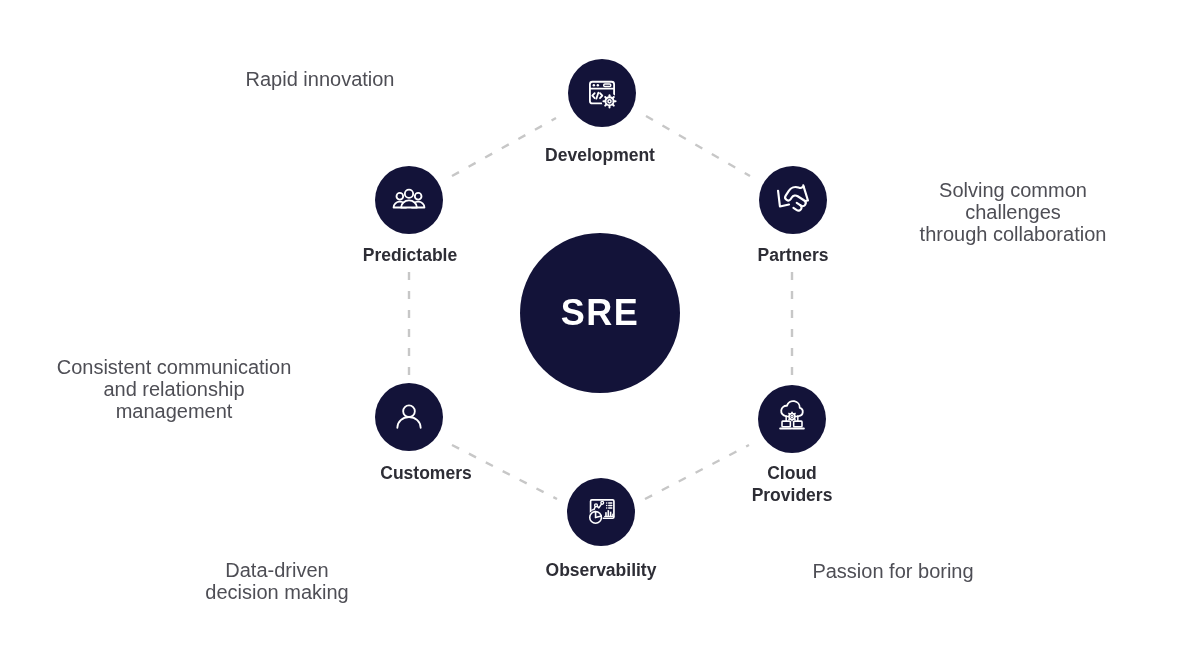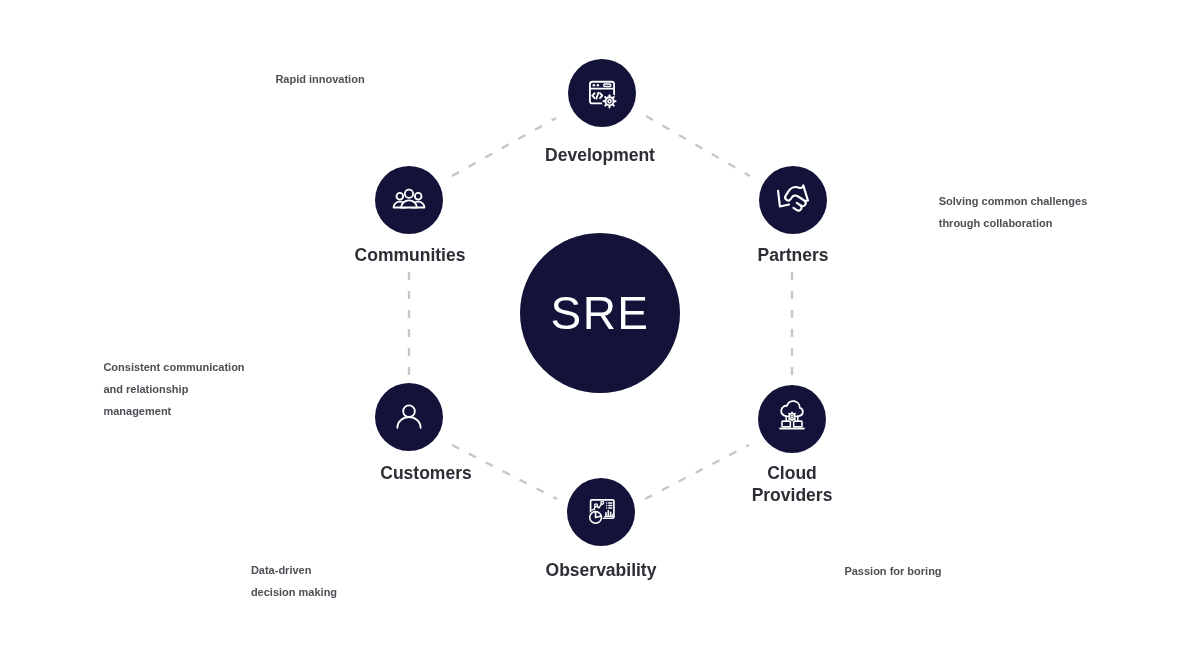--- a/index.html
+++ b/index.html
@@ -14,36 +14,36 @@
   }
   .connectors{position:absolute;left:0;top:0;width:1200px;height:660px;}
   .conn{stroke:var(--connector);stroke-width:2.4;stroke-dasharray:8 11;fill:none;}
   .circle{
     position:absolute;width:68px;height:68px;border-radius:50%;
     background:var(--navy);transform:translate(-50%,-50%);
     display:flex;align-items:center;justify-content:center;
   }
   .circle.big{width:160px;height:160px;}
   .sre-text{
-    color:#fff;font-size:46px;font-weight:400;letter-spacing:1.5px;line-height:1;
+    color:#fff;font-size:36px;font-weight:700;letter-spacing:1.5px;line-height:1;
   }
   .icon{color:var(--icon);display:block;}
   .icon .st{fill:none;stroke:currentColor;stroke-width:2.2;stroke-linecap:round;stroke-linejoin:round;}
   .icon .fl{fill:currentColor;stroke:none;}
   .icon .bg{fill:var(--navy);stroke:none;}
   .icon .stf{fill:var(--navy);stroke:currentColor;stroke-width:2.2;stroke-linecap:round;stroke-linejoin:round;}
   .node-label{
     position:absolute;transform:translate(-50%,-50%);
     color:var(--label);font-weight:700;font-size:17.5px;line-height:22px;
     text-align:center;white-space:pre-line;
   }
   .note{
     position:absolute;transform:translate(-50%,-50%);
-    color:var(--annotation);font-size:11px;line-height:22px;
-    text-align:left;white-space:pre-line;font-weight:700;
+    color:var(--annotation);font-size:20px;line-height:22px;
+    text-align:center;white-space:pre-line;font-weight:400;
   }
 </style>
 </head>
 <body>
 
 <div class="canvas">
 
   <svg class="connectors" width="1200" height="660" viewBox="0 0 1200 660" aria-hidden="true">
     <line class="conn" x1="452" y1="176" x2="556" y2="118"></line>
     <line class="conn" x1="646" y1="116" x2="750" y2="176"></line>
@@ -87,21 +87,21 @@
   <div class="circle" style="left:409px;top:200px">
     <svg class="icon" width="40" height="40" viewBox="0 0 48 48">
       <circle class="st" cx="13" cy="19.5" r="4"></circle>
       <path class="st" d="M5.5 33 a7.5 7 0 0 1 15 0 z"></path>
       <circle class="st" cx="35" cy="19.5" r="4"></circle>
       <path class="st" d="M27.5 33 a7.5 7 0 0 1 15 0 z"></path>
       <circle class="stf" cx="24" cy="16.5" r="5"></circle>
       <path class="stf" d="M14.5 33 a9.5 8.5 0 0 1 19 0 z"></path>
     </svg>
   </div>
-  <div class="node-label" style="left:410px;top:255px">Communities</div>
+  <div class="node-label" style="left:410px;top:255px">Predictable</div>
 
   <div class="circle" style="left:793px;top:200px">
     <svg class="icon" width="40" height="40" viewBox="0 0 48 48">
       <g class="st" style="stroke-width:1.5" transform="rotate(-12 24 24) translate(3.6,4.2) scale(1.72)">
         <path d="m11 17 2 2a1 1 0 1 0 3-3"></path>
         <path d="m14 14 2.5 2.5a1 1 0 1 0 3-3l-3.88-3.88a3 3 0 0 0-4.24 0l-.88.88a1 1 0 1 1-3-3l2.81-2.81a5.79 5.79 0 0 1 7.06-.87l.47.28a2 2 0 0 0 1.42.25L21 4"></path>
         <path d="m21 3 1 11h-2"></path>
         <path d="M3 3 2 14h6.5"></path>
       </g>
     </svg>
@@ -170,17 +170,17 @@
     </svg>
   </div>
   <div class="node-label" style="left:601px;top:570px">Observability</div>
 
   <div class="note" style="left:320px;top:79px">Rapid innovation</div>
   <div class="note" style="left:1013px;top:212px">Solving common challenges
 through collaboration</div>
   <div class="note" style="left:174px;top:389px">Consistent communication
 and relationship
 management</div>
-  <div class="note" style="left:294px;top:581px">Data-driven
+  <div class="note" style="left:277px;top:581px">Data-driven
 decision making</div>
   <div class="note" style="left:893px;top:571px">Passion for boring</div>
 
 </div>
 
 </body></html>

